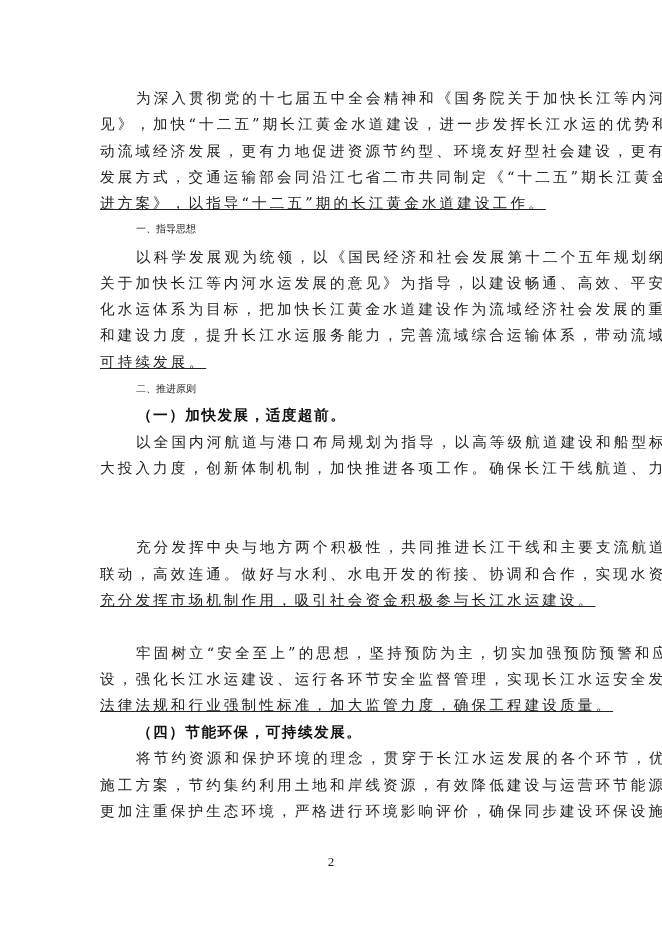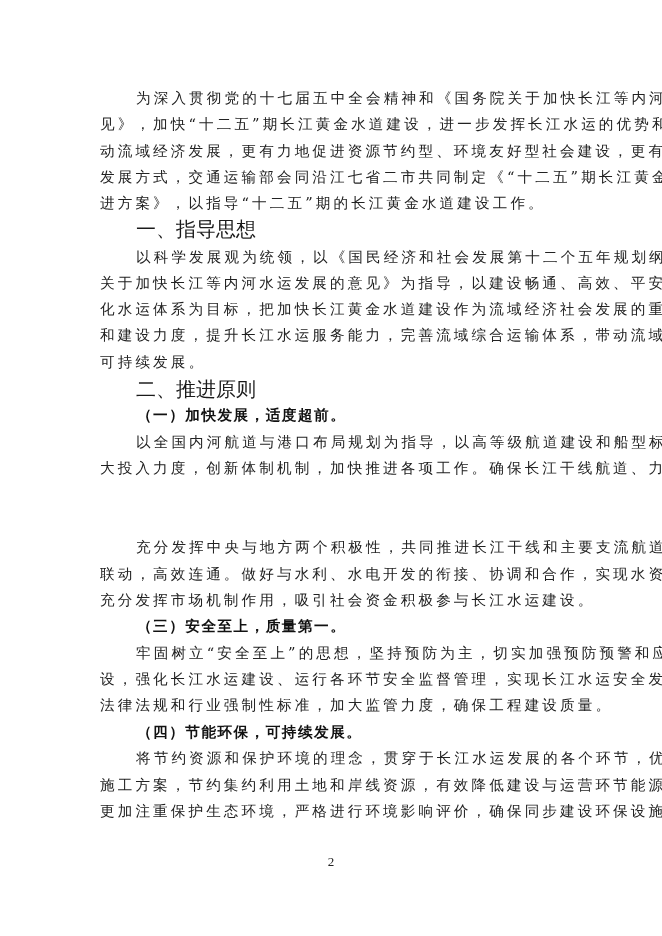--- a/index.html
+++ b/index.html
@@ -34,27 +34,28 @@
       text-align: justify;
       text-align-last: justify;
       color: #222;
     }
     .line.first {
       left: 136px;
       width: 428px;
     }
     .line.last {
       text-align-last: left;
+      text-decoration: underline;
     }
     .h1 {
       position: absolute;
       left: 136px;
       height: 20px;
       font-family: "DejaVu Sans", "Liberation Sans", sans-serif;
-      font-size: 20px;
+      font-size: 10px;
       line-height: 20px;
       color: #1a1a1a;
       white-space: nowrap;
     }
     .h2 {
       position: absolute;
       left: 137px;
       height: 20px;
       font-family: "DejaVu Serif", "Liberation Serif", serif;
       font-weight: bold;
@@ -98,21 +99,20 @@
   <div class="h1" style="top:379px">二、推进原则</div>
 
   <div class="h2" style="top:405px">（一）加快发展，适度超前。</div>
   <div class="line first" style="top:432px">以全国内河航道与港口布局规划为指导，以高等级航道建设和船型标准化为重点，加</div>
   <div class="line" style="top:458px">大投入力度，创新体制机制，加快推进各项工作。确保长江干线航道、力争有条件的主要支</div>
 
   <div class="line first" style="top:537px">充分发挥中央与地方两个积极性，共同推进长江干线和主要支流航道建设，实现干支</div>
   <div class="line" style="top:564px">联动，高效连通。做好与水利、水电开发的衔接、协调和合作，实现水资源综合开发和利用。</div>
   <div class="line last" style="top:590px">充分发挥市场机制作用，吸引社会资金积极参与长江水运建设。</div>
 
-  <div class="h2" style="top:616px">（三）安全至上，质量第一。</div>
   <div class="line first" style="top:643px">牢固树立“安全至上”的思想，坚持预防为主，切实加强预防预警和应急处置体系建</div>
   <div class="line" style="top:669px">设，强化长江水运建设、运行各环节安全监督管理，实现长江水运安全发展。严格执行国家</div>
   <div class="line last" style="top:695px">法律法规和行业强制性标准，加大监管力度，确保工程建设质量。</div>
 
   <div class="h2" style="top:722px">（四）节能环保，可持续发展。</div>
   <div class="line first" style="top:748px">将节约资源和保护环境的理念，贯穿于长江水运发展的各个环节，优化规划、设计、</div>
   <div class="line" style="top:775px">施工方案，节约集约利用土地和岸线资源，有效降低建设与运营环节能源消耗和污染排放。</div>
   <div class="line" style="top:801px">更加注重保护生态环境，严格进行环境影响评价，确保同步建设环保设施，实现长江水运可</div>
 
   <div class="page-number">2</div>

